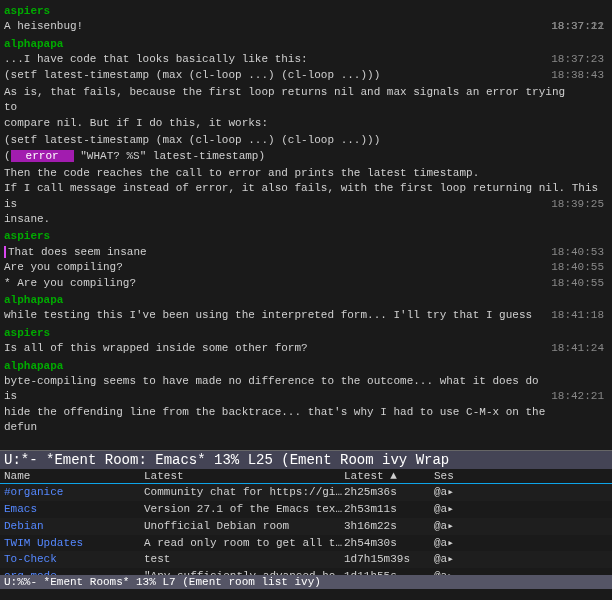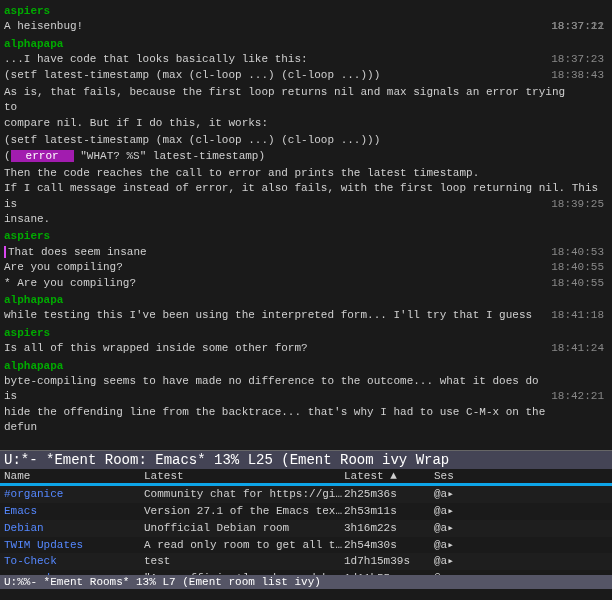--- a/index.html
+++ b/index.html
@@ -76,21 +76,21 @@
       background-color: #1a1a1a;
       height: 106px;
       overflow: hidden;
     }
 
     .rooms-header {
       display: flex;
       background-color: #1a1a1a;
       color: #d0d0d0;
       padding: 1px 4px;
-      border-bottom: 3px solid #0ea5e9;
+      border-bottom: 1px solid #0ea5e9;
     }
 
     .col-name { width: 140px; min-width: 140px; }
     .col-topic { width: 200px; min-width: 200px; }
     .col-latest { width: 90px; min-width: 90px; }
     .col-ses { width: 40px; min-width: 40px; }
 
     .rooms-list {
       list-style: none;
     }

